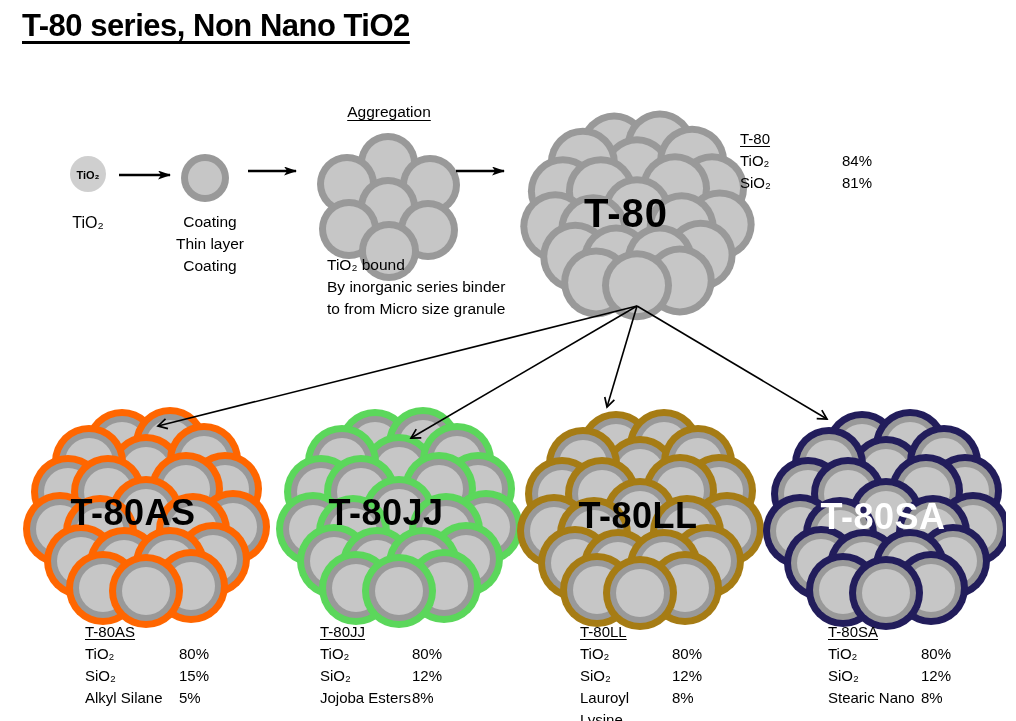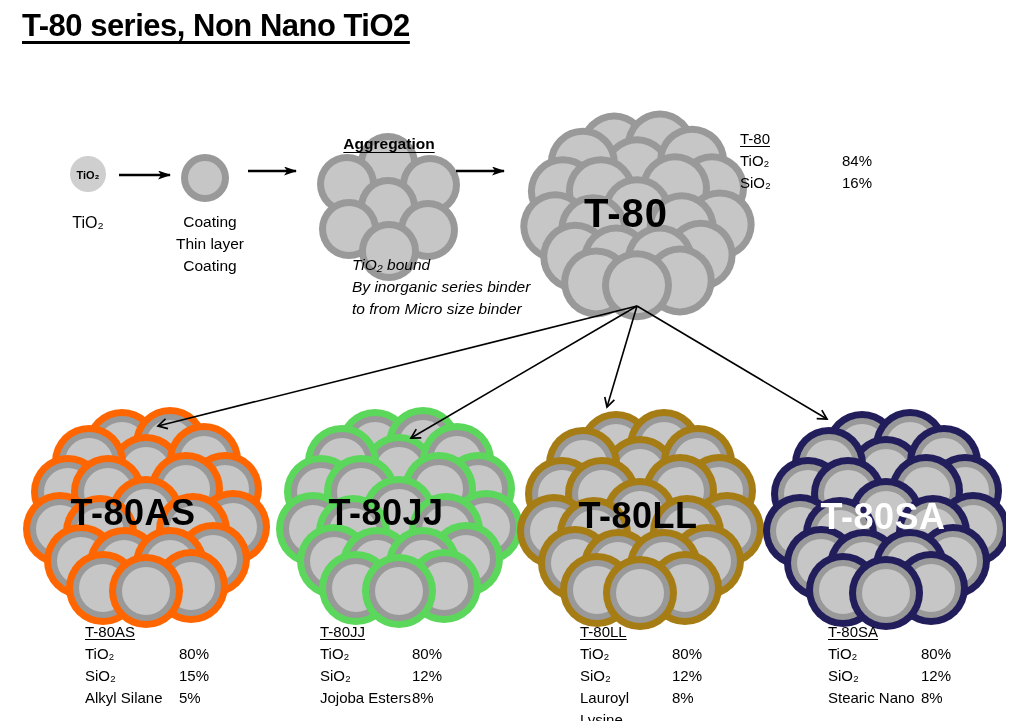--- a/index.html
+++ b/index.html
@@ -10,21 +10,21 @@
   .abs{position:absolute;}
   #title{
     left:22px;top:8px;font-size:31px;font-weight:700;letter-spacing:-0.5px;
     text-decoration:underline;text-decoration-thickness:2.5px;text-underline-offset:5px;
   }
   #diagram{position:absolute;left:0;top:0;}
   .caption{font-size:15.5px;line-height:22px;}
   .center-txt{text-align:center;transform:translateX(-50%);}
   .mid{transform:translate(-50%,-50%);white-space:nowrap;}
   .agg-head{
-    font-size:15.5px;font-weight:700;text-decoration:underline;text-underline-offset:3px;margin-top:32px;
+    font-size:15.5px;font-weight:400;text-decoration:underline;text-underline-offset:3px;
   }
   .cluster-label{font-weight:700;white-space:nowrap;}
   .t80-label{font-size:40px;letter-spacing:1px;}
   .variant-label{font-size:36px;letter-spacing:0.5px;}
   .info-block{font-size:15px;line-height:22px;}
   .info-heading{text-decoration:underline;text-underline-offset:2px;}
   .info-row{display:flex;}
   .info-row .name{flex:1;}
   .info-row .val{width:46px;}
 </style>
@@ -385,37 +385,37 @@
   <div class="abs center-txt caption" style="left:88px;top:212px;font-size:16px;">TiO₂</div>
 
   <div class="abs center-txt caption" style="left:210px;top:211px;">
     <div>Coating</div>
     <div>Thin layer</div>
     <div>Coating</div>
   </div>
 
   <div class="abs center-txt agg-head" style="left:389px;top:103px;">Aggregation</div>
 
-  <div class="abs caption" style="left:352px;top:254px;font-style:italic;">
+  <div class="abs caption" style="left:327px;top:254px;">
     <div>TiO₂ bound</div>
     <div>By inorganic series binder</div>
-    <div>to from Micro size binder</div>
+    <div>to from Micro size granule</div>
   </div>
 
   <div class="abs mid cluster-label t80-label" style="left:626px;top:213px;">T-80</div>
 
   <div class="abs info-block" style="left:740px;top:128px;width:148px;">
     <div class="info-heading">T-80</div>
     <div class="info-row">
       <span class="name">TiO₂</span>
       <span class="val">84%</span>
     </div>
     <div class="info-row">
       <span class="name">SiO₂</span>
-      <span class="val">16%</span>
+      <span class="val">81%</span>
     </div>
   </div>
 
   <div class="abs mid cluster-label variant-label" style="left: 133px; top: 513px; color: rgb(0, 0, 0);">T-80AS</div>
   <div class="abs mid cluster-label variant-label" style="left: 386px; top: 513px; color: rgb(0, 0, 0);">T-80JJ</div>
   <div class="abs mid cluster-label variant-label" style="left: 638px; top: 516px; color: rgb(0, 0, 0);">T-80LL</div>
   <div class="abs mid cluster-label variant-label" style="left: 883px; top: 517px; color: rgb(255, 255, 255);">T-80SA</div>
 
   <div class="abs info-block" style="left:85px;top:621px;width:140px;">
     <div class="info-heading">T-80AS</div>

